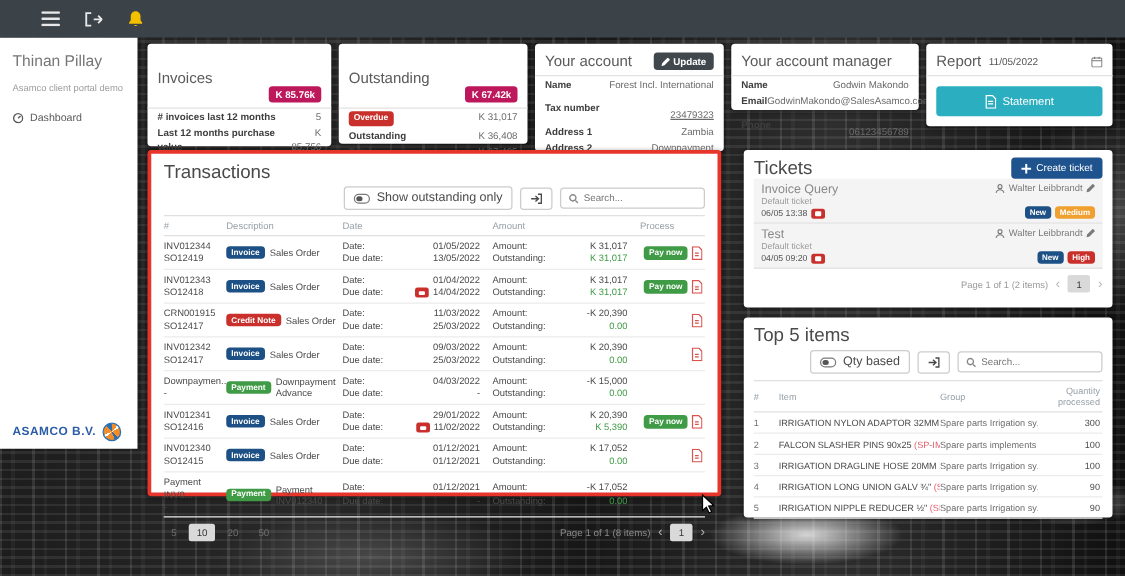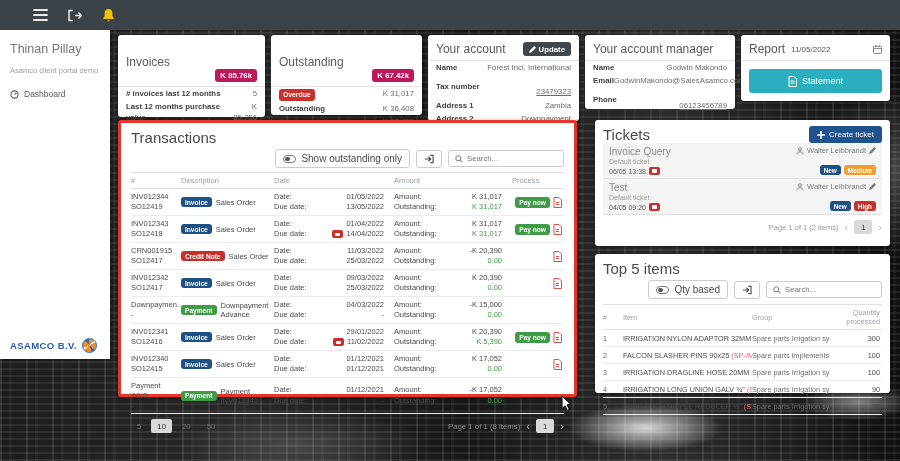--- a/index.html
+++ b/index.html
@@ -41,21 +41,21 @@
   .kv .v.link { color:#6b6b6b; text-decoration:underline; cursor:pointer;margin-top:11px; }
 
   .badge-dark { background:#be185d; color:#fff; font-size:7.8px; font-weight:bold; padding:2px 5px; border-radius:3px;margin-top:27px; }
   .badge-red  { background:#c9302c; color:#fff; font-size:6.8px; font-weight:bold; padding:1.5px 4px; border-radius:3px; }
   .btn-dark { background:#40484e; color:#fff; font-size:7.8px; font-weight:bold; padding:2.5px 6px; border-radius:3px; display:inline-flex; align-items:center; gap:3px; cursor:pointer; border:none; }
 
   
   .card-invoices { left:118px; top:35px; width:147px; height:82px; }
   .card-outstanding { left:271px; top:35px; width:151px; height:80px; }
   .card-account { left:428px; top:35px; width:151px; height:86px; }
-  .card-manager { left:585px; top:35px; width:150px; height:74px; }
+  .card-manager { left:585px; top:35px; width:150px; height:53px; }
   .card-report { left:741px; top:35px; width:149px; height:66px; }
 
   .report-head { display:flex; align-items:center; gap:6px; padding:7px 8px 4px; border-bottom:1px solid #e2e2e2; }
   .report-date { flex:1; display:flex; align-items:center; justify-content:space-between; border:none; }
   .report-date input { border:none; outline:none; font-size:8px; color:#555; width:60px; font-family:"Liberation Sans",sans-serif; }
   .btn-teal { margin:8px 8px 0; width:133px; height:24px; background:#2bafc0; color:#fff; border:none; border-radius:3px; font-size:9px; display:flex; align-items:center; justify-content:center; gap:5px; cursor:pointer; }
 
   
   .tx-panel { left:118px; top:120px; width:459px; height:277px; border:3px solid #e8352c; padding:6px 10px 4px; }
   .big-title { font-size:15px; color:#4a4a4a; }
@@ -101,21 +101,21 @@
   .tk-sub { font-size:7px; color:#9a9a9a; margin-top:1px; }
   .tk-time { font-size:7px; color:#555; margin-top:2px; display:flex; align-items:center; gap:3px; }
   .tk-right { display:flex; flex-direction:column; align-items:flex-end; justify-content:space-between; }
   .tk-assignee { font-size:7.5px; color:#7a7a7a; display:flex; align-items:center; gap:3px; cursor:pointer; }
   .tk-badges { display:flex; gap:3px; }
   .badge-status { color:#fff; font-size:6.4px; font-weight:bold; padding:1.5px 4px; border-radius:3px; }
   .bs-navy { background:#1d5084; } .bs-orange { background:#efa02f; } .bs-red { background:#c9302c; }
   .tk-pager { display:flex; justify-content:flex-end; align-items:center; gap:6px; font-size:7.5px; color:#9a9a9a; margin-top:5px; }
 
   
-  .top5-panel { left:595px; top:254px; width:295px; height:139px; padding:6px 8px 4px; }
+  .top5-panel { left:595px; top:254px; width:295px; height:160px; padding:6px 8px 4px; }
   .t5-grid { display:grid; grid-template-columns:20px 1fr 78px 52px; align-items:center; }
   .t5-header { border-top:1px solid #e0e0e0; border-bottom:1px solid #e0e0e0; margin-top:5px; padding:3px 0; font-size:7.3px; color:#98a1a8; }
   .t5-row { border-bottom:1px solid #ececec; padding:3.5px 0; font-size:7.3px; color:#4a4a4a; }
   .t5-item { white-space:nowrap; overflow:hidden; }
   .code-red { color:#e4606d; }
   .t5-group { color:#6e6e6e; white-space:nowrap; overflow:hidden; }
   .t5-qty { text-align:right; padding-right:2px; }
   .t5-rank { color:#6e6e6e; }
 
   .icon { display:inline-flex; align-items:center; justify-content:center; }

